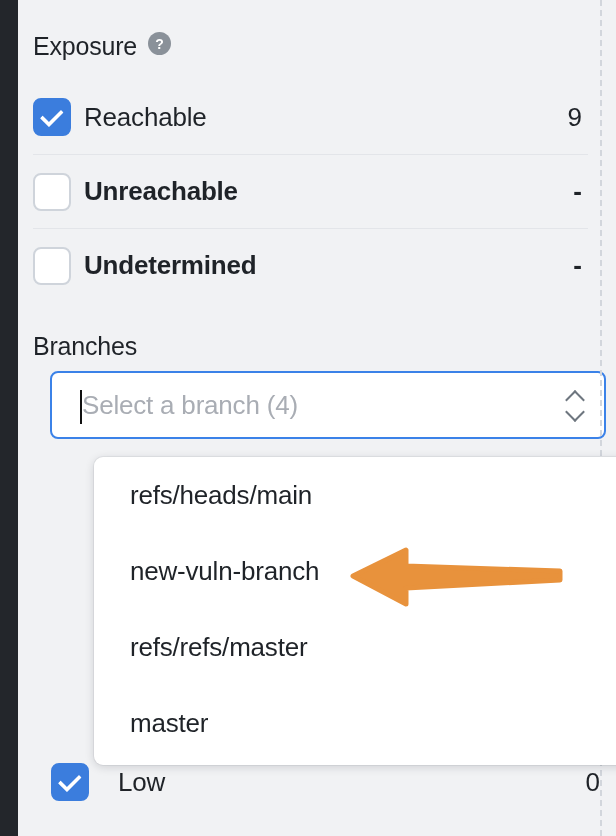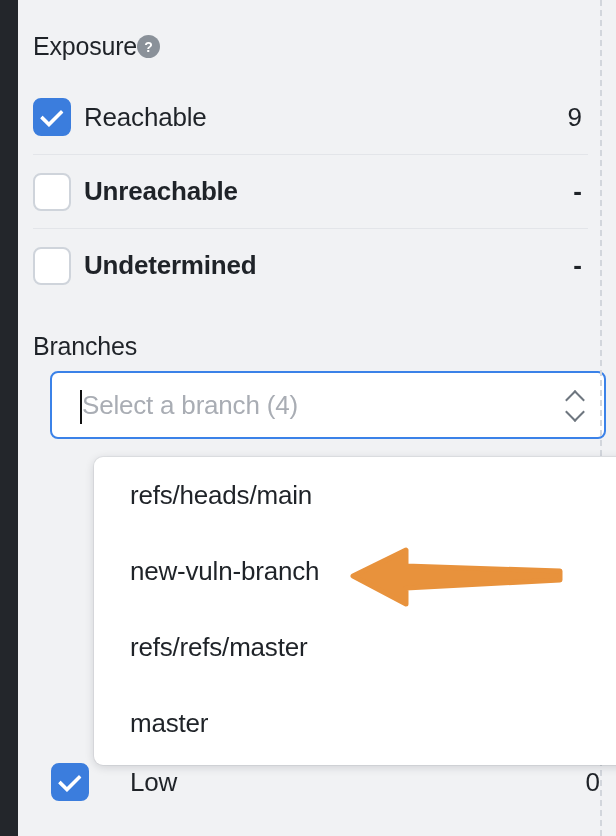--- a/index.html
+++ b/index.html
@@ -38,21 +38,21 @@
     left: 18px; top: 0;
     width: 582px; height: 836px;
     background: #f1f2f4;
   }
 
   
   .section-head {
     position: absolute;
     left: 15px;
     display: flex;
-    align-items: center;
+    gap: 11px;
   }
   .section-head .title {
     font-size: 25px;
     color: #1f2328;
     letter-spacing: -0.2px;
   }
   .help-icon {
     width: 23px; height: 23px;
     border-radius: 50%;
     background: #8a9199;
@@ -189,21 +189,21 @@
   
   .behind-row {
     position: absolute;
     left: 33px; top: 752px;
     width: 555px;
     height: 60px;
     display: flex;
     align-items: center;
     z-index: 1;
   }
-  .behind-row .row-label { margin-left: 41px; }
+  .behind-row .row-label { margin-left: 29px; }
 
   
   .arrow-annotation {
     position: absolute;
     left: 330px; top: 538px;
     width: 220px; height: 72px;
     z-index: 9;
     pointer-events: none;
   }
 </style>

